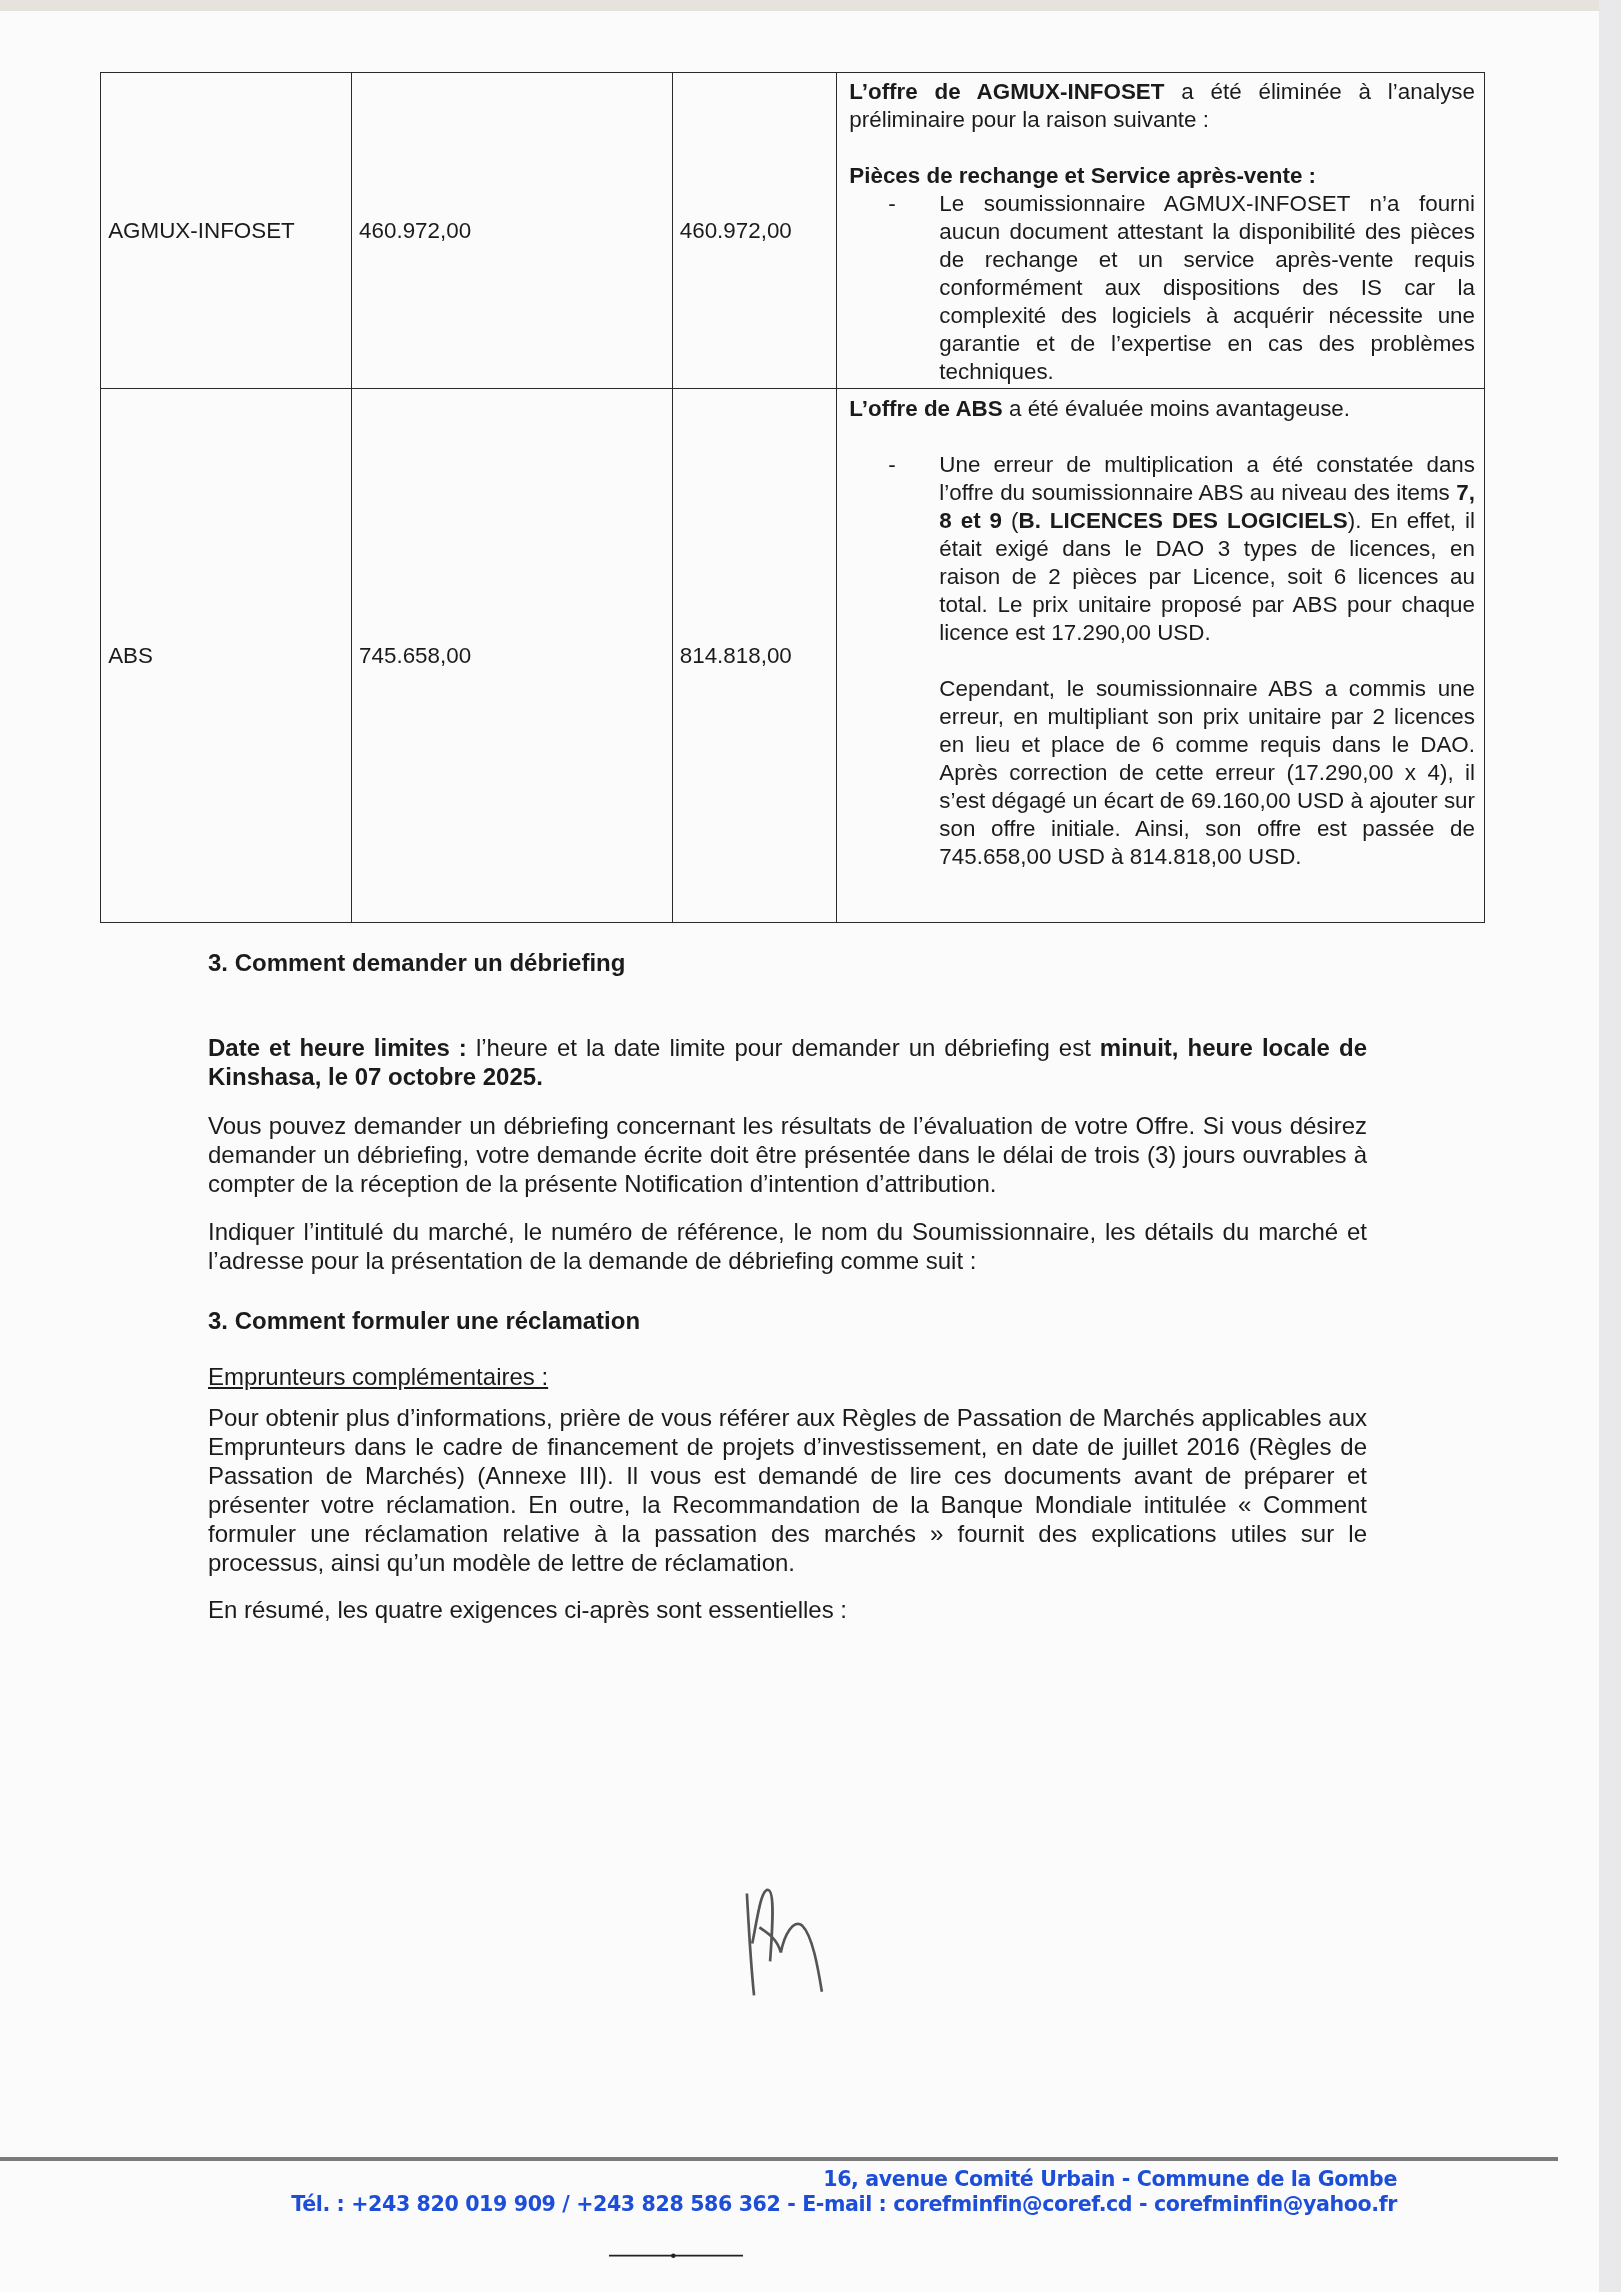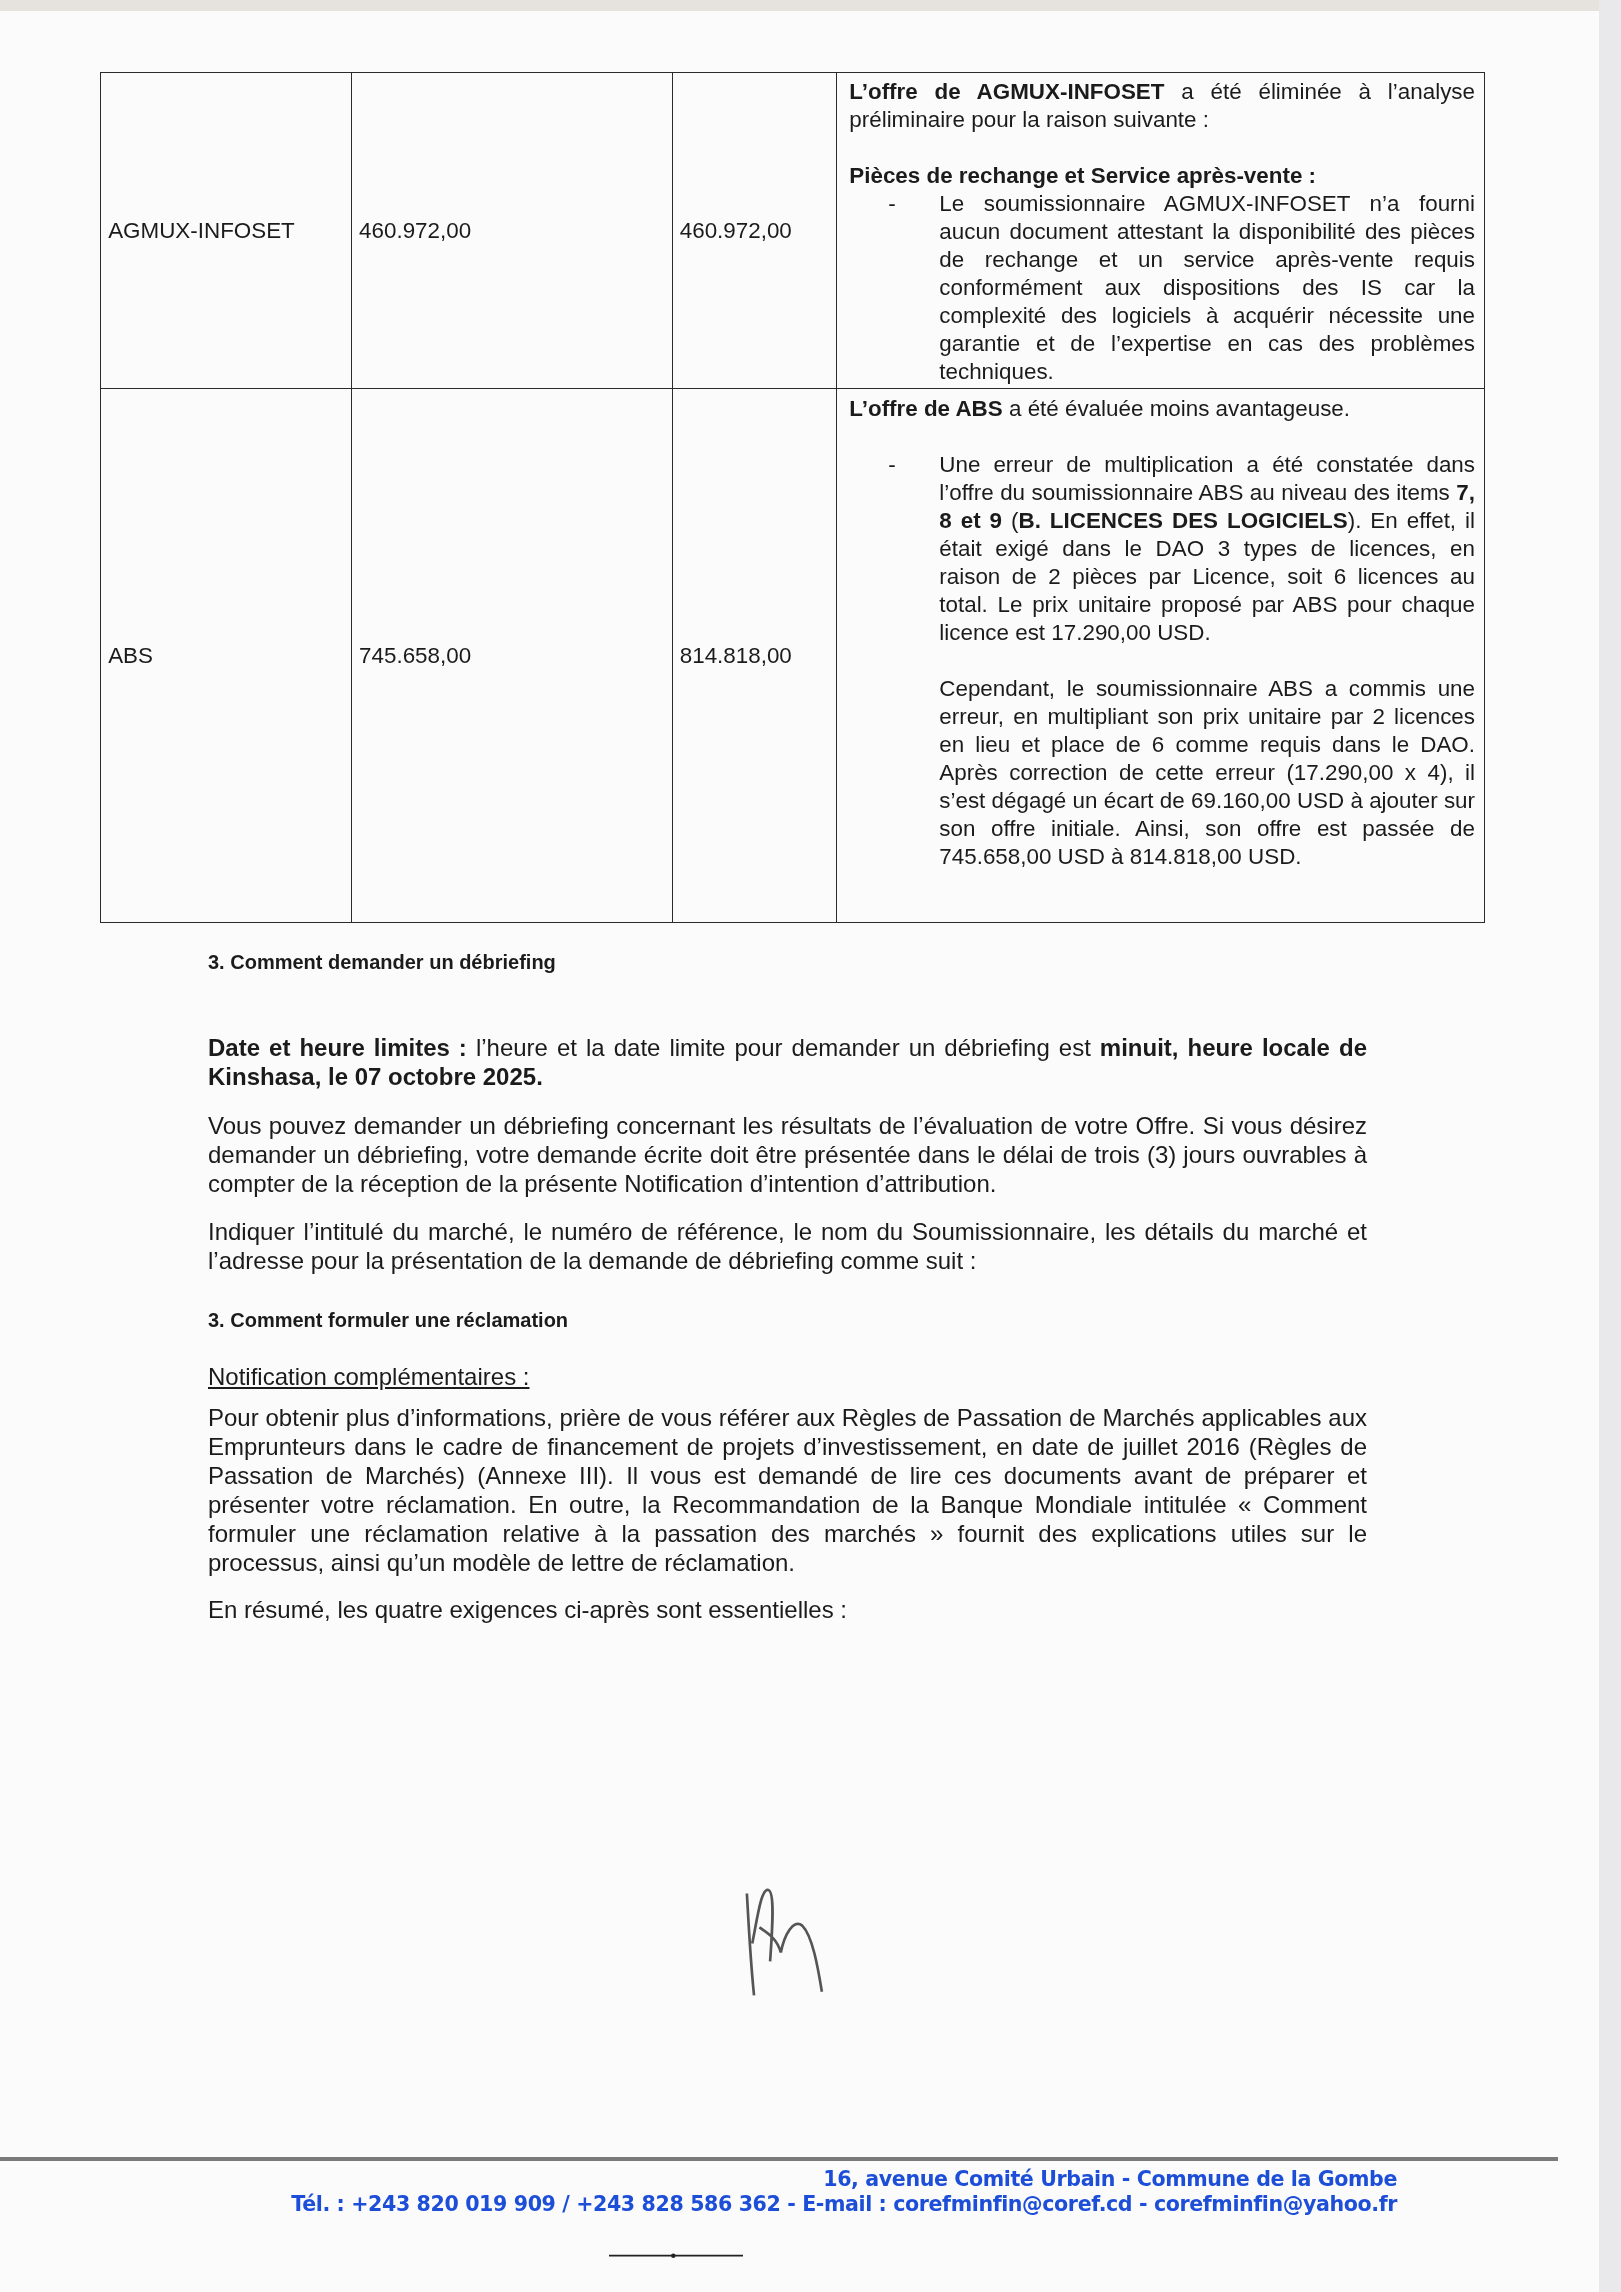--- a/index.html
+++ b/index.html
@@ -28,21 +28,21 @@
     .comment .gap { height: 28px; }
     .bullet { display: flex; }
     .bullet .dash { width: 90px; flex: none; padding-left: 39px; box-sizing: border-box; }
     .bullet .btext { flex: 1; text-align: justify; }
     b { font-weight: bold; }
 
     .body {
       position: absolute; left: 208px; top: 948px; width: 1159px;
       font-size: 24px; line-height: 29px; text-align: justify;
     }
-    .body h3 { font-size: 20px; margin: 0; font-weight: bold; }
+    .body h3 { font-size: 24px; margin: 0; font-weight: bold; }
     .body p { margin: 0; }
     .contact { margin-left: 54px; font-size: 24px; line-height: 38px; }
     .contact .l { margin: 0; }
     .mail { text-decoration: underline; font-weight: bold; font-style: normal; color:#333; }
     .ul { text-decoration: underline; }
 
     .sig { position: absolute; left: 734px; top: 1881px; width: 99px; height: 125px; }
 
     .footer-rule { position: absolute; left: 0; top: 2157px; width: 1558px; height: 3.6px; background: #7a7a7a; }
     .footer {
@@ -103,21 +103,21 @@
     <div style="height:56px"></div>
     <p><b>Date et heure limites :</b><span> l’heure et la date limite pour demander un débriefing est </span><b>minuit, heure locale de Kinshasa, le 07 octobre 2025.</b></p>
     <div style="height:19.7px"></div>
     <p>Vous pouvez demander un débriefing concernant les résultats de l’évaluation de votre Offre. Si vous désirez demander un débriefing, votre demande écrite doit être présentée dans le délai de trois (3) jours ouvrables à compter de la réception de la présente Notification d’intention d’attribution.</p>
     <div style="height:19.7px"></div>
     <p>Indiquer l’intitulé du marché, le numéro de référence, le nom du Soumissionnaire, les détails du marché et l’adresse pour la présentation de la demande de débriefing comme suit :</p>
     <div style="height:5.4px"></div>
     <div style="height:25px"></div>
     <h3>3. Comment formuler une réclamation</h3>
     <div style="height:27px"></div>
-    <p><span class="ul">Notification complémentaires :</span></p>
+    <p><span class="ul">Emprunteurs complémentaires :</span></p>
     <div style="height:12.5px"></div>
     <p>Pour obtenir plus d’informations, prière de vous référer aux Règles de Passation de Marchés applicables aux Emprunteurs dans le cadre de financement de projets d’investissement, en date de juillet 2016 (Règles de Passation de Marchés) (Annexe III). Il vous est demandé de lire ces documents avant de préparer et présenter votre réclamation. En outre, la Recommandation de la Banque Mondiale intitulée « Comment formuler une réclamation relative à la passation des marchés » fournit des explications utiles sur le processus, ainsi qu’un modèle de lettre de réclamation.</p>
     <div style="height:18px"></div>
     <p>En résumé, les quatre exigences ci-après sont essentielles :</p>
   </div>
 
   <svg class="sig" viewBox="0 0 110 140">
     <path d="M14 14 C 16 50, 18 90, 22 128" stroke="#555" stroke-width="3" fill="none"></path>
     <path d="M20 70 C 26 40, 30 8, 38 10 C 46 12, 42 60, 40 90 M 28 52 C 40 60, 48 66, 52 80 C 56 60, 66 42, 76 50 C 88 62, 94 100, 98 124" stroke="#555" stroke-width="3" fill="none"></path>
   </svg>

